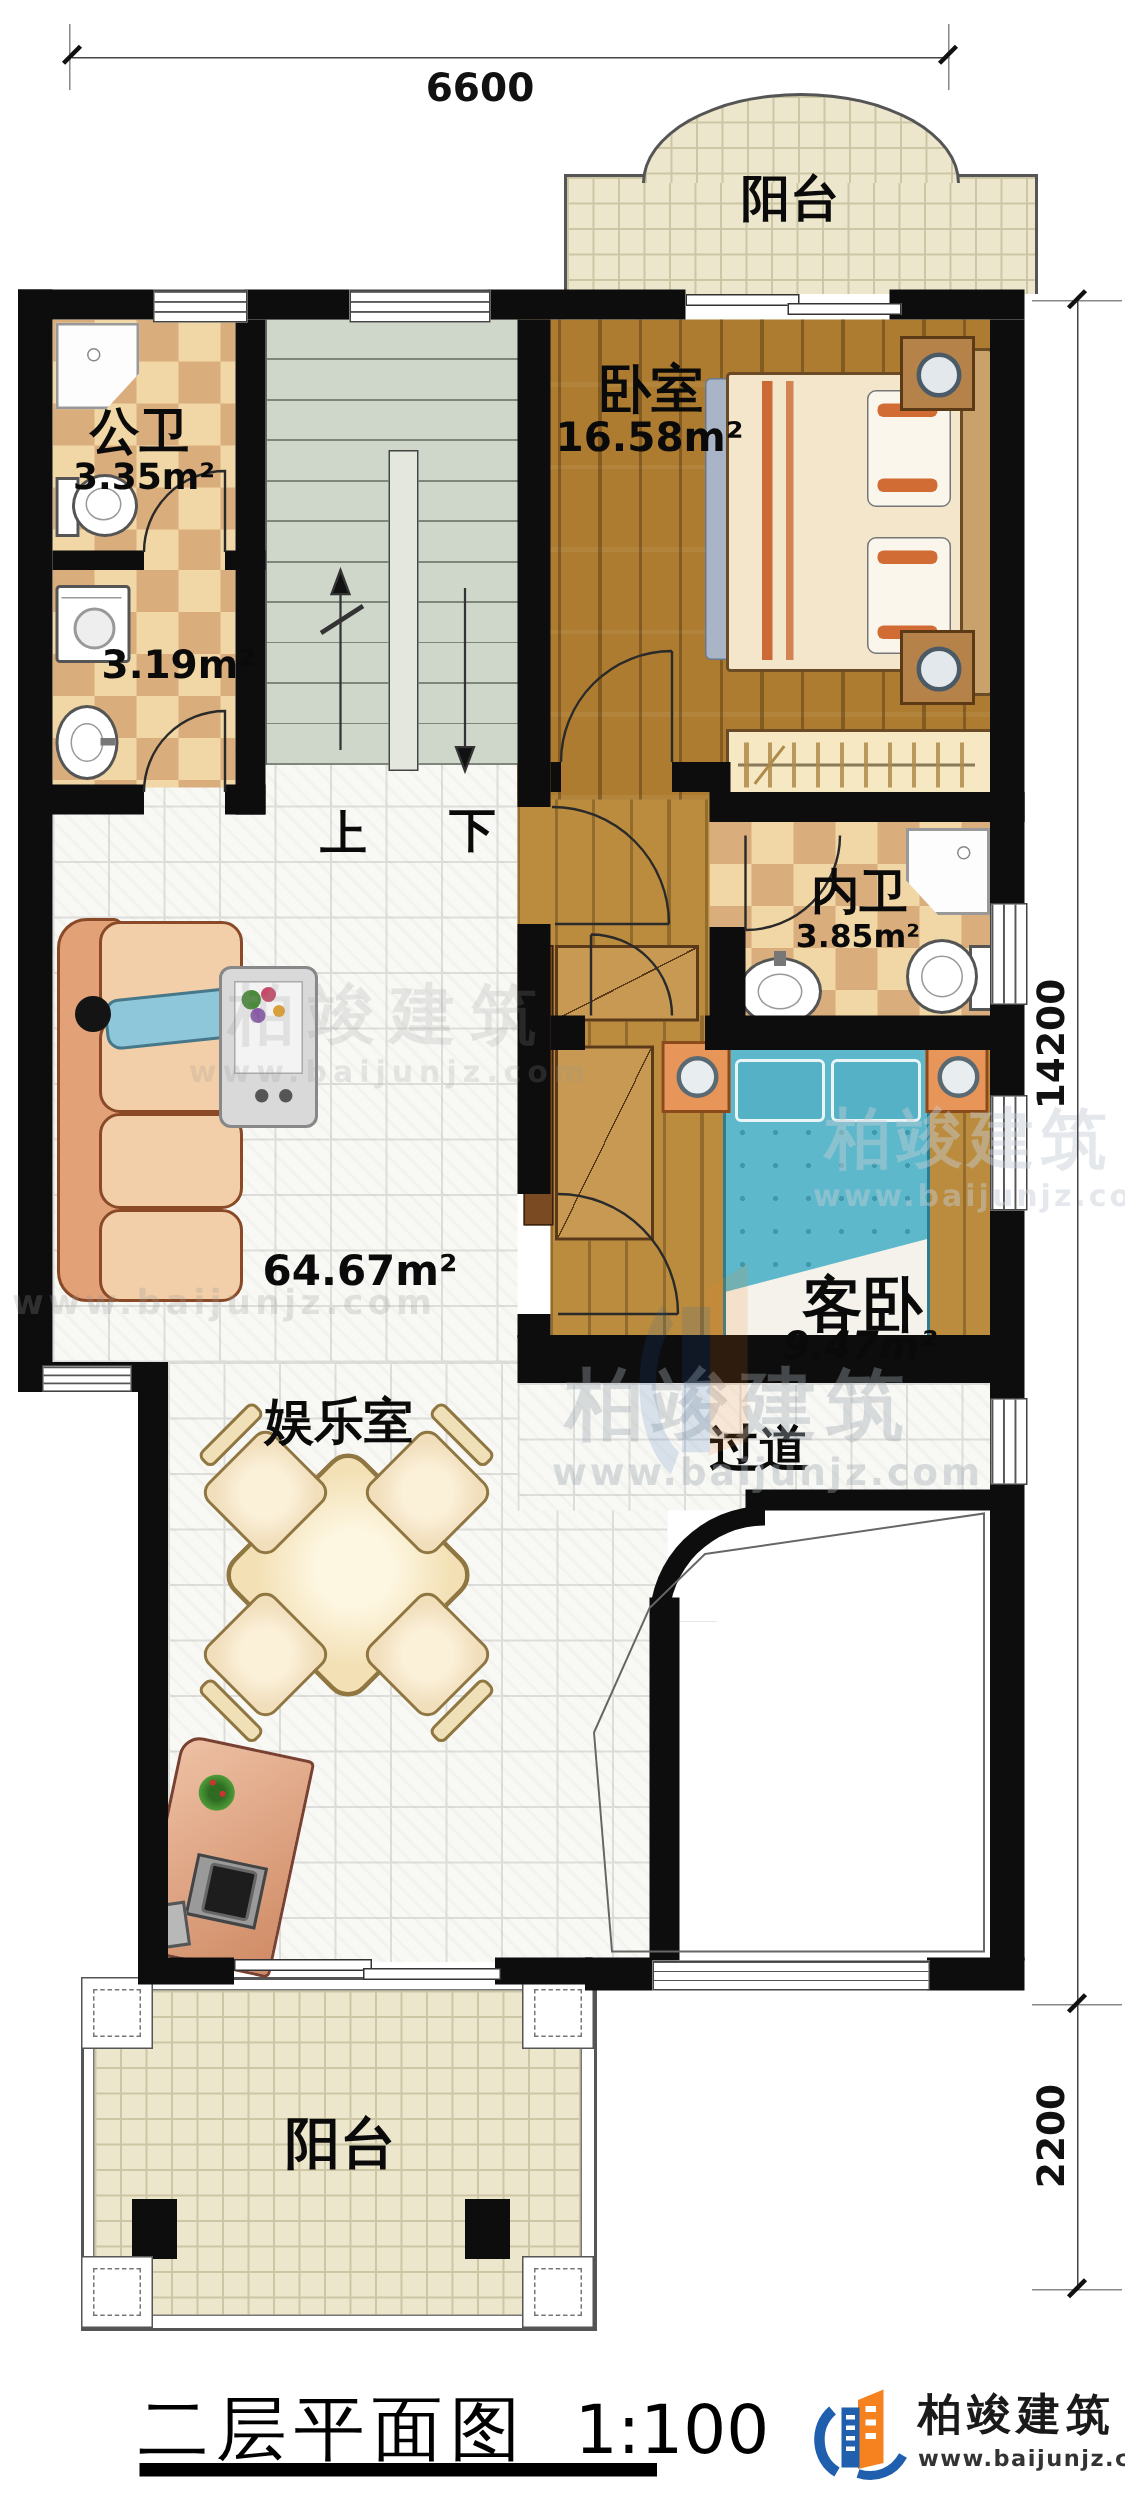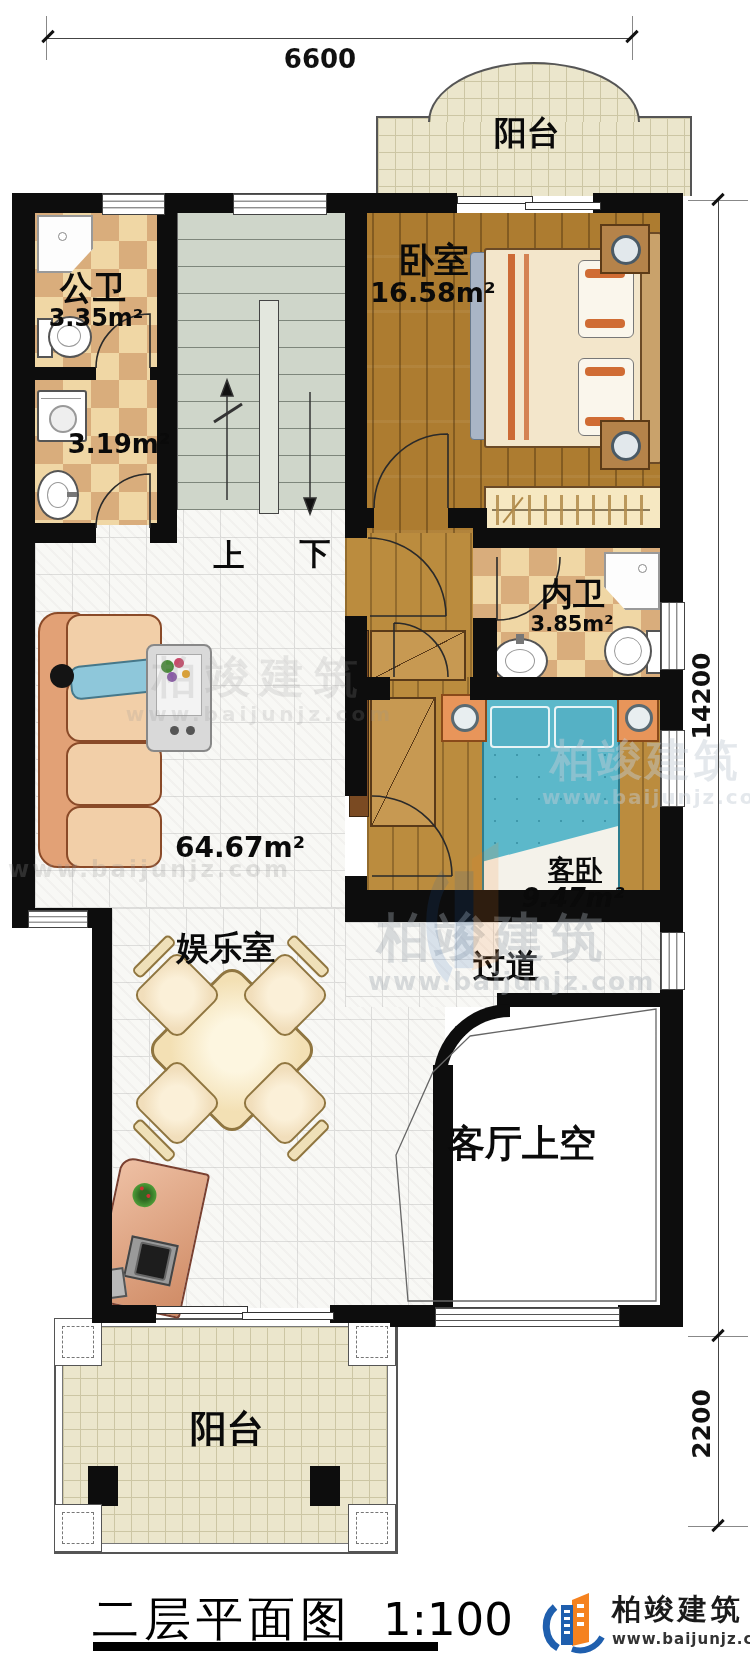--- a/index.html
+++ b/index.html
@@ -253,25 +253,24 @@
 
   <div class="lab" style="left:527px;top:133px;font-size:33px;">阳台</div>
   <div class="lab" style="left:434px;top:260px;font-size:35px;">卧室</div>
   <div class="lab" style="left:433px;top:292px;font-size:27px;">16.58m²</div>
   <div class="lab" style="left:93px;top:288px;font-size:33px;">公卫</div>
   <div class="lab" style="left:96px;top:318px;font-size:24px;">3.35m²</div>
   <div class="lab" style="left:119px;top:444px;font-size:26px;">3.19m²</div>
   <div class="lab" style="left:573px;top:595px;font-size:32px;text-align:center;">内卫</div>
   <div class="lab" style="left:572px;top:624px;font-size:21px;">3.85m²</div>
   <div class="lab" style="left:240px;top:847px;font-size:28px;">64.67m²</div>
-  <div class="lab" style="left:575px;top:870px;font-size:27px;text-decoration:underline;">客卧</div>
+  <div class="lab" style="left:575px;top:870px;font-size:40px;">客卧</div>
   <div class="lab" style="left:573px;top:898px;font-size:26px;font-style:italic;">9.47m²</div>
   <div class="lab" style="left:506px;top:966px;font-size:33px;">过道</div>
   <div class="lab" style="left:226px;top:948px;font-size:33px;">娱乐室</div>
-  <div class="lab" style="left:522px;top:1144px;font-size:37px;">客厅上空</div>
   <div class="lab" style="left:227px;top:1429px;font-size:37px;">阳台</div>
   <div class="lab" style="left:229px;top:556px;font-size:31px;">上</div>
   <div class="lab" style="left:315px;top:554px;font-size:31px;">下</div>
 
   <div class="wm" style="left:110px;top:652px;width:300px;color:rgba(150,150,150,.20);">
     <div style="font-size:44px;letter-spacing:10px;">柏竣建筑</div>
     <div style="font-size:20px;letter-spacing:4px;">www.baijunjz.com</div>
   </div>
   <div class="wm" style="left:368px;top:908px;width:250px;color:rgba(160,168,175,.38);">
     <div style="font-size:52px;letter-spacing:6px;">柏竣建筑</div>

